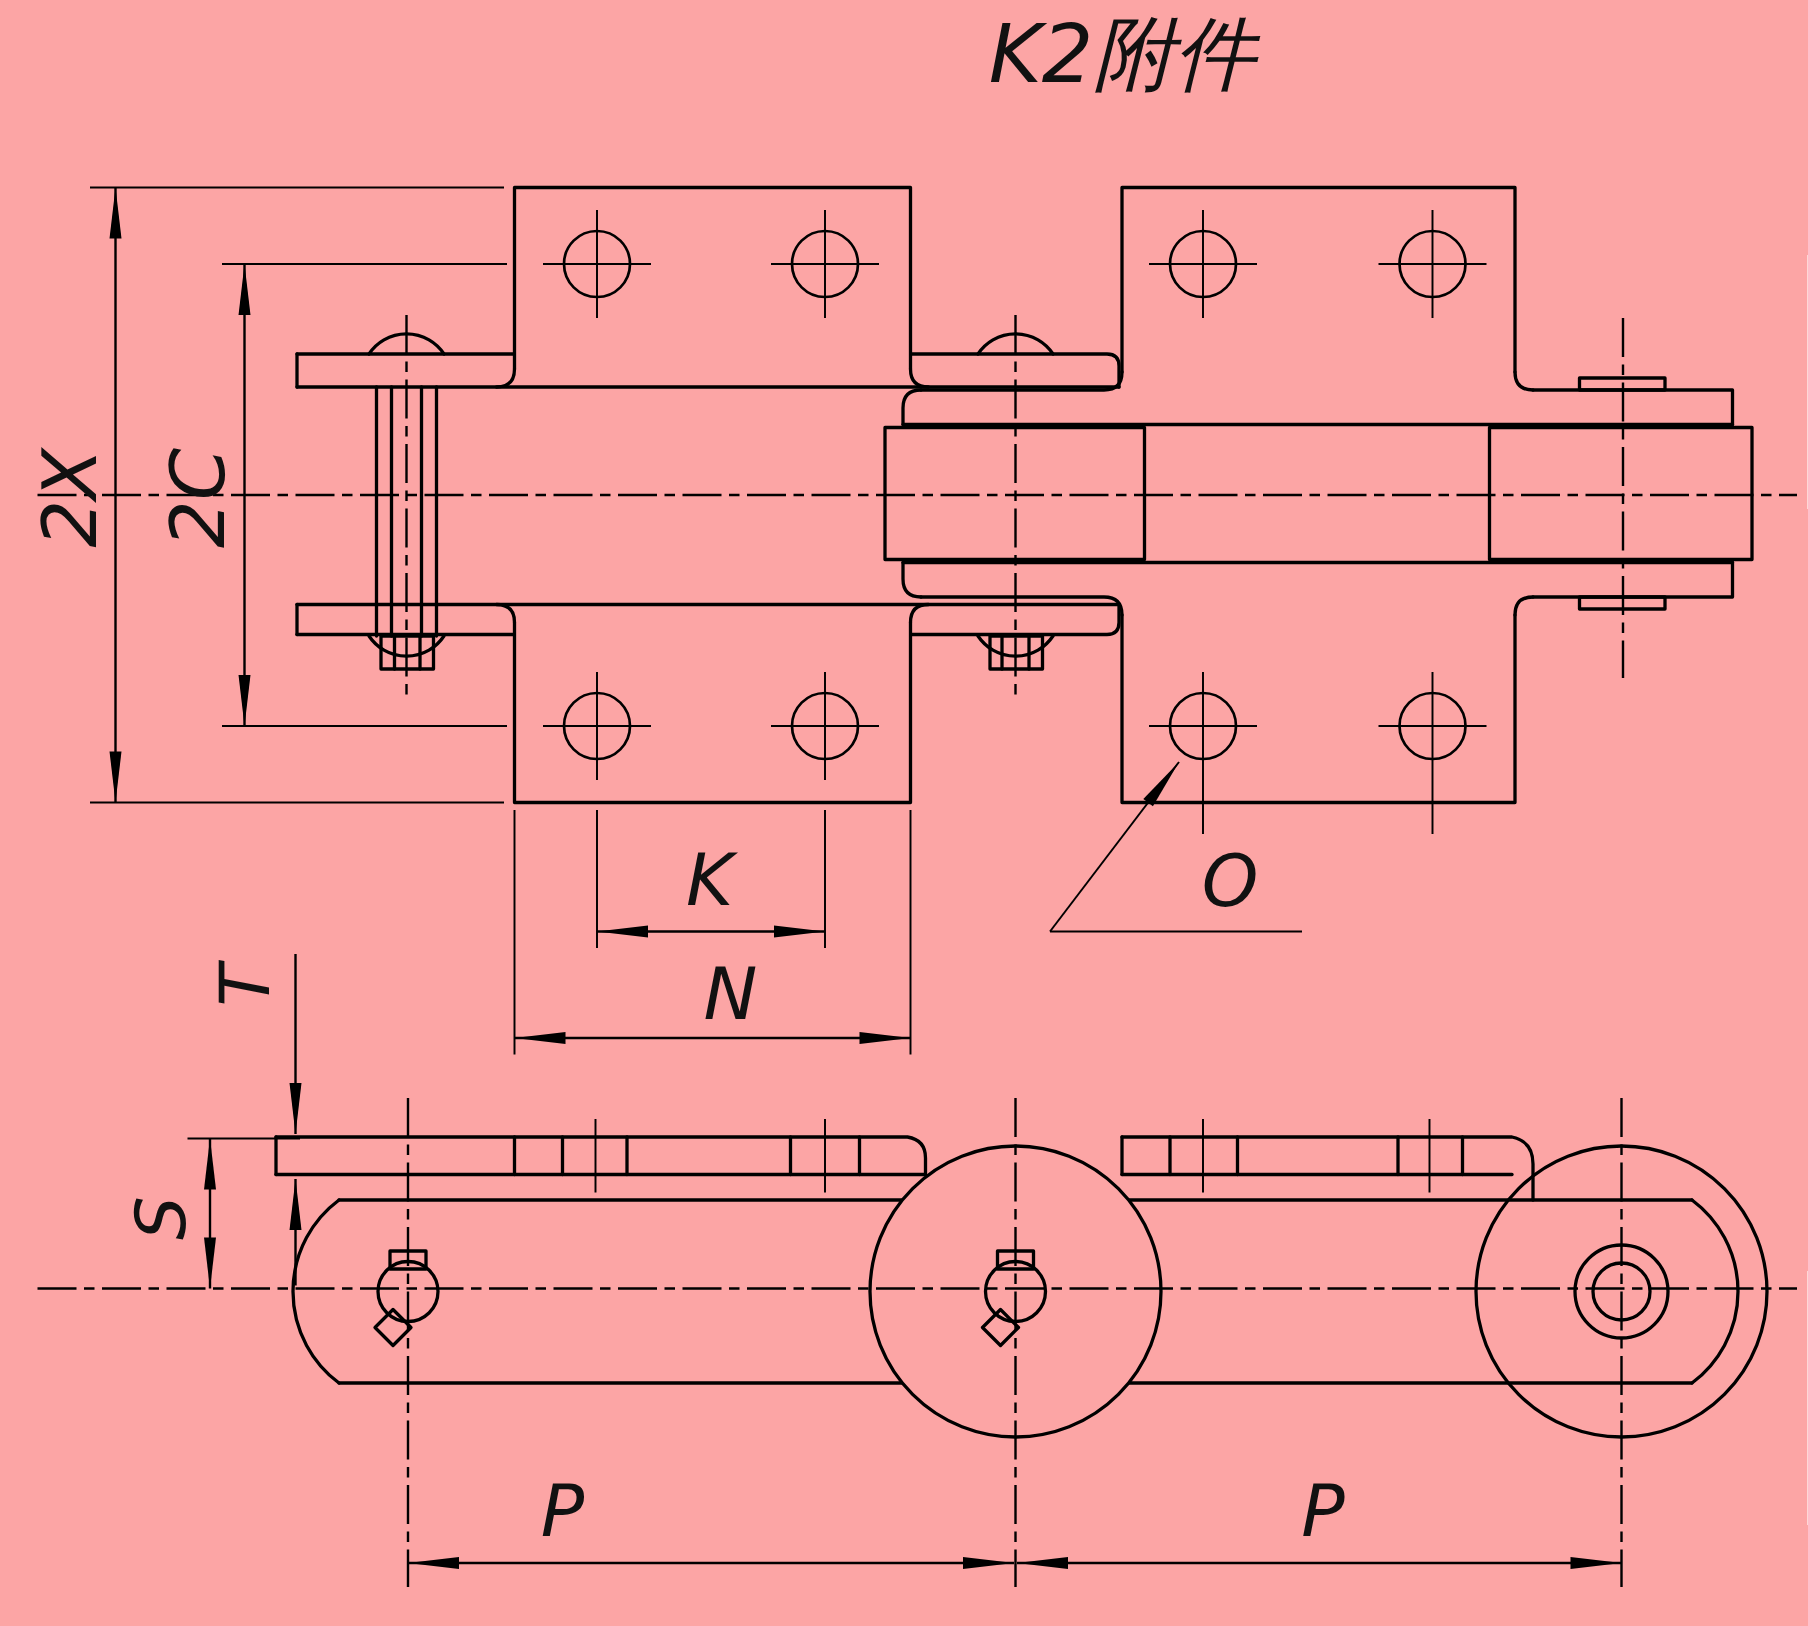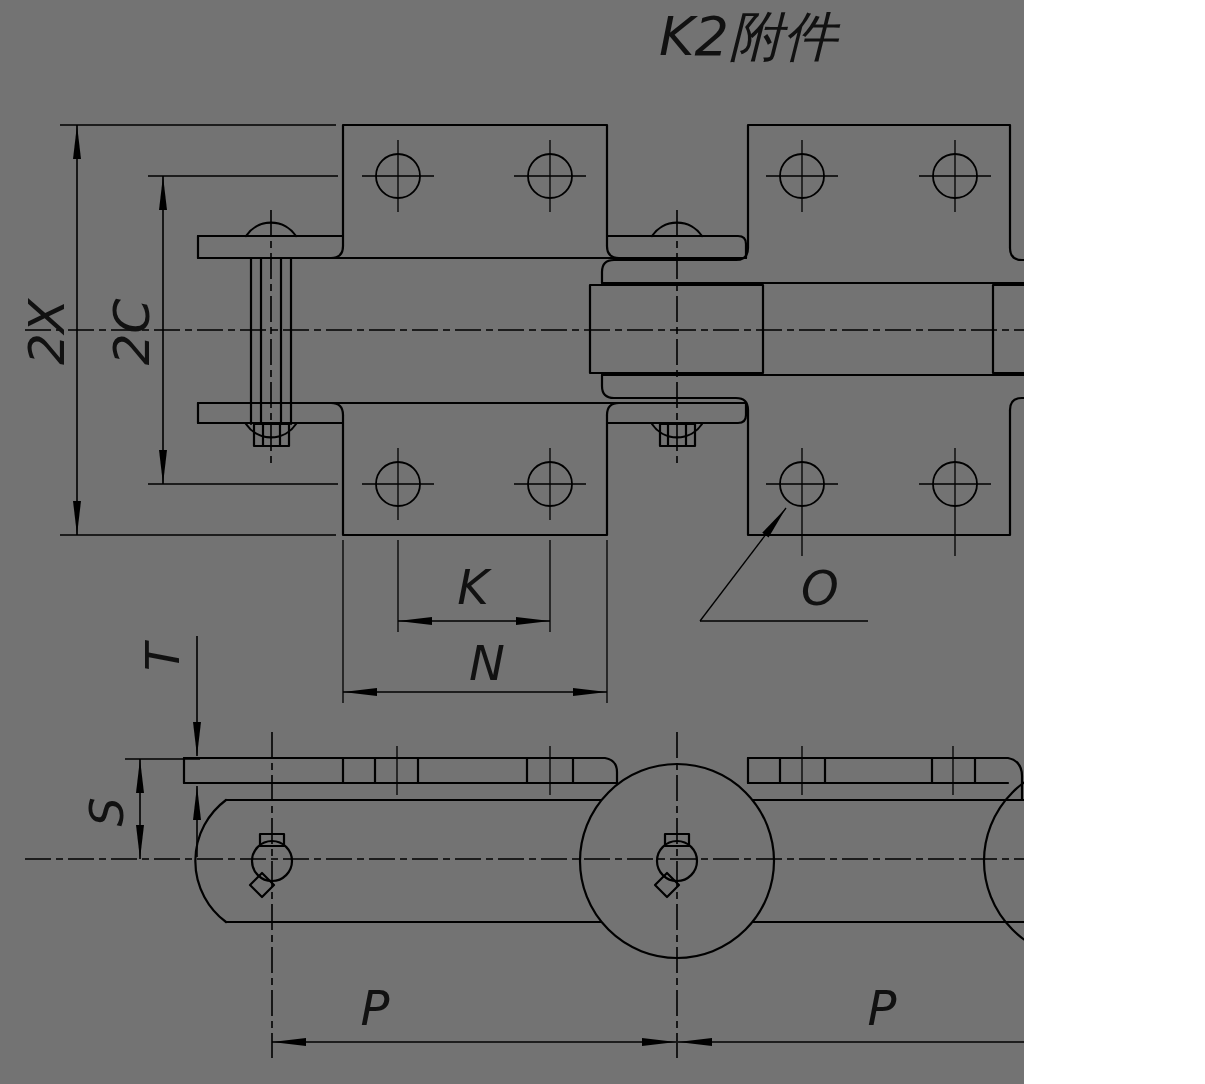--- a/index.html
+++ b/index.html
@@ -1,16 +1,16 @@
 <!DOCTYPE html>
 <html><head>
 <meta charset="utf-8">
 <style>
   html,body{margin:0;padding:0;background:#ffffff;}
-  .sheet{position:relative;width:1024px;height:1084px;background:#737373;overflow:hidden;}
+  .sheet{position:relative;width:1205px;height:1084px;background:#fca5a5;overflow:hidden;}
   svg{position:absolute;left:0;top:0;}
   .o  {fill:none;stroke:#000;stroke-width:2.2;stroke-linecap:round;stroke-linejoin:round;}
   .oh {fill:none;stroke:#000;stroke-width:1.8;}
   .t  {fill:none;stroke:#000;stroke-width:1.3;}
   .d  {fill:none;stroke:#000;stroke-width:1.6;}
   .c  {fill:none;stroke:#000;stroke-width:1.6;stroke-dasharray:26 5 7 5;}
   .lbl{font-family:"DejaVu Sans","Liberation Sans",sans-serif;font-style:italic;fill:#111;}
   .ttl{font-family:"DejaVu Sans","Liberation Sans",sans-serif;font-style:italic;fill:#111;}
 </style>
 </head>

